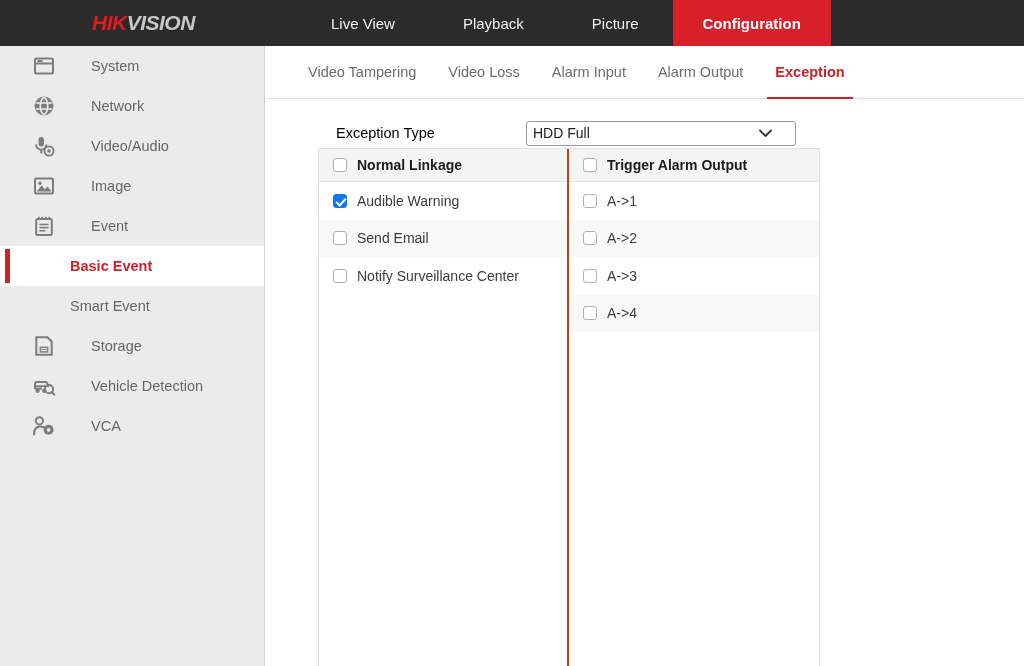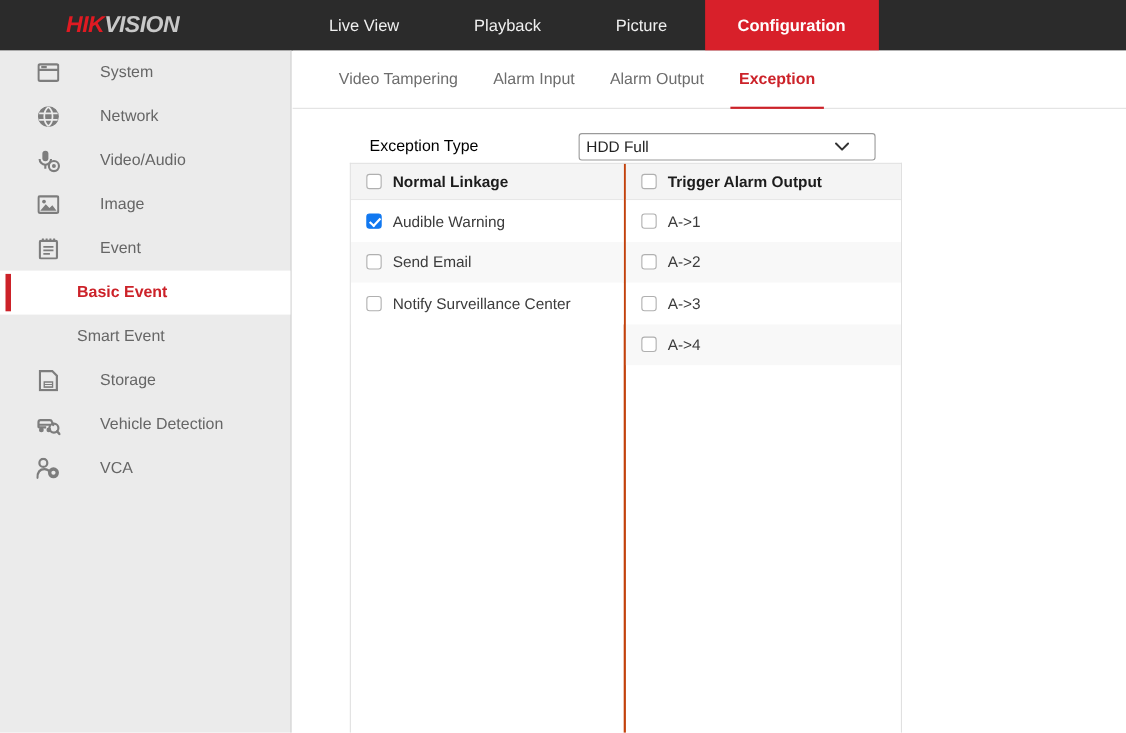--- a/index.html
+++ b/index.html
@@ -10,21 +10,21 @@
     background: #ffffff;
     font-family: "Liberation Sans", sans-serif;
     -webkit-font-smoothing: antialiased;
   }
 
   
   .topbar {
     position: absolute; left: 0; top: 0;
     width: 1024px; height: 46px;
     background: #2b2b2b;
-    display: flex; align-items: stretch;
+    display: flex; align-items: stretch; padding-left: 32px;
   }
   .logo {
     width: 265px; height: 46px;
     display: flex; align-items: center; padding-left: 60px;
     font-style: italic; font-weight: bold;
     font-size: 21px; letter-spacing: -0.5px;
   }
   .logo .hik { color: #e01a22; }
   .logo .vision { color: #c8c8c8; }
 
@@ -327,20 +327,21 @@
         </svg>
       </span>
       <span class="nav-label">VCA</span>
     </div>
   </div>
 
 <div class="content">
 
   <div class="tabs" id="tabs">
       <div class="tab">Video Tampering</div>
+      <div class="tab">Video Loss</div>
       <div class="tab">Alarm Input</div>
       <div class="tab">Alarm Output</div>
       <div class="tab active">Exception</div>
     </div>
 
   <div class="form-row">
     <div class="form-label">Exception Type</div>
     <div class="select-wrap">
       <select class="sel" id="exc-select"><option>HDD Full</option></select>
       <span class="sel-arrow">

